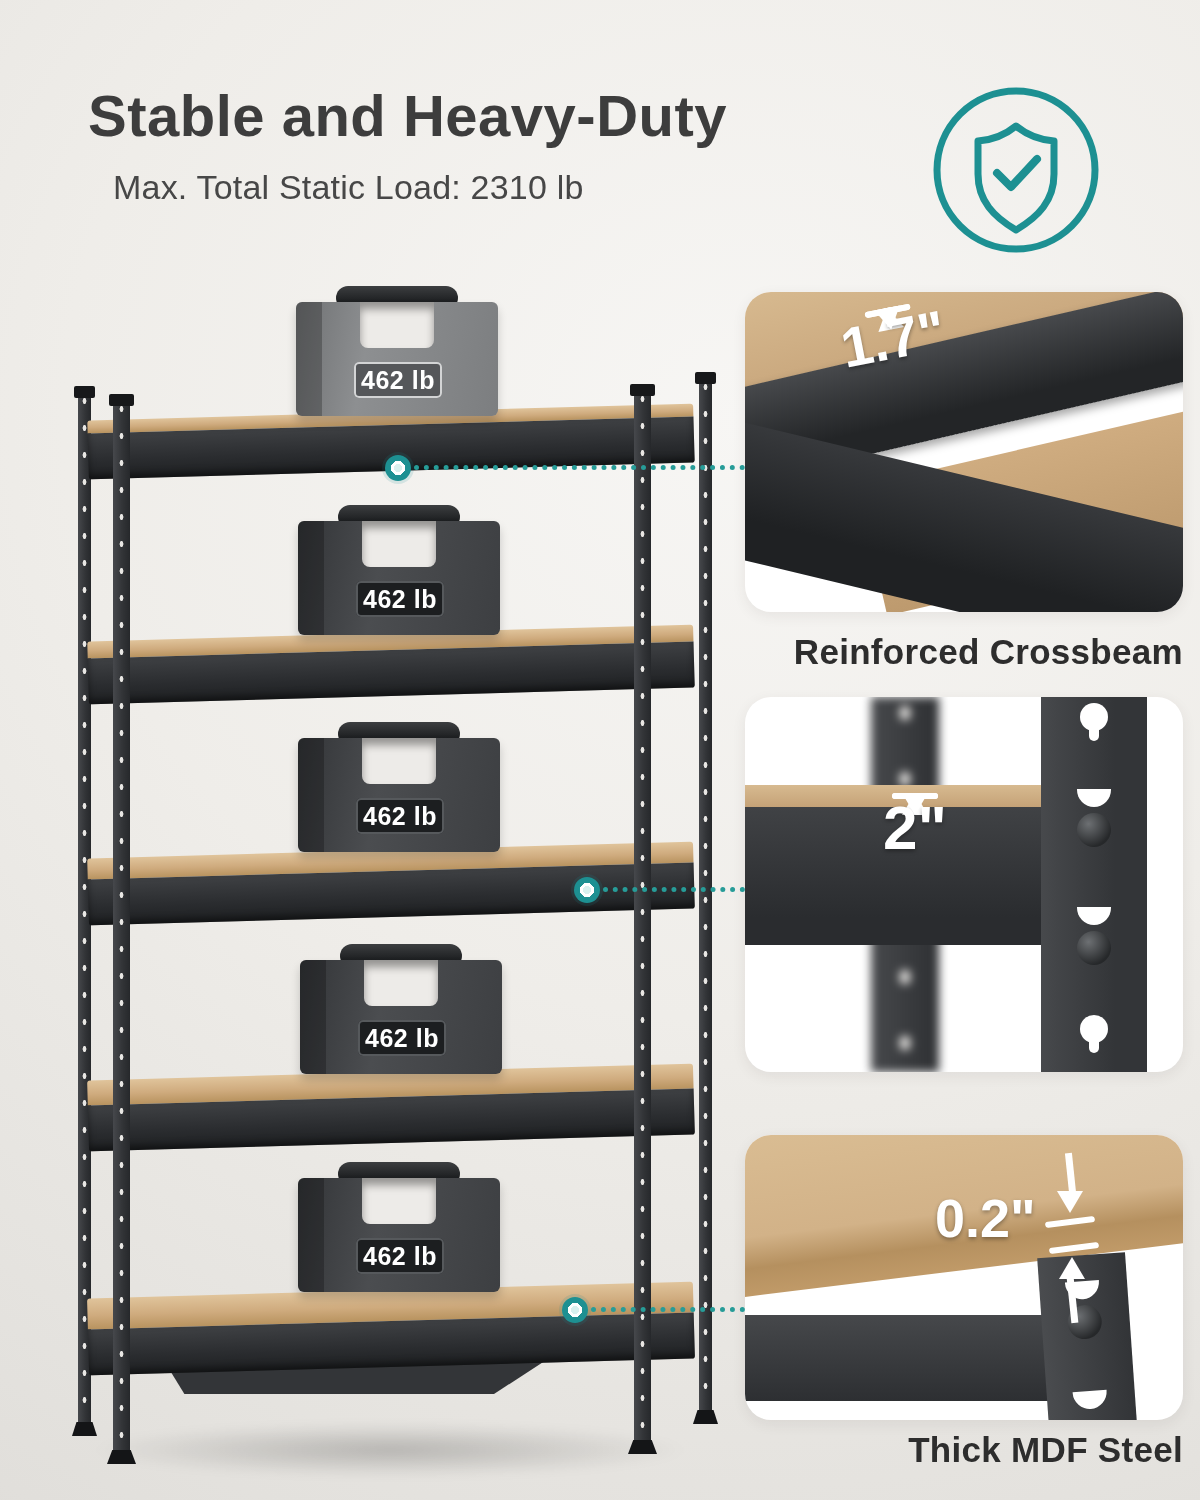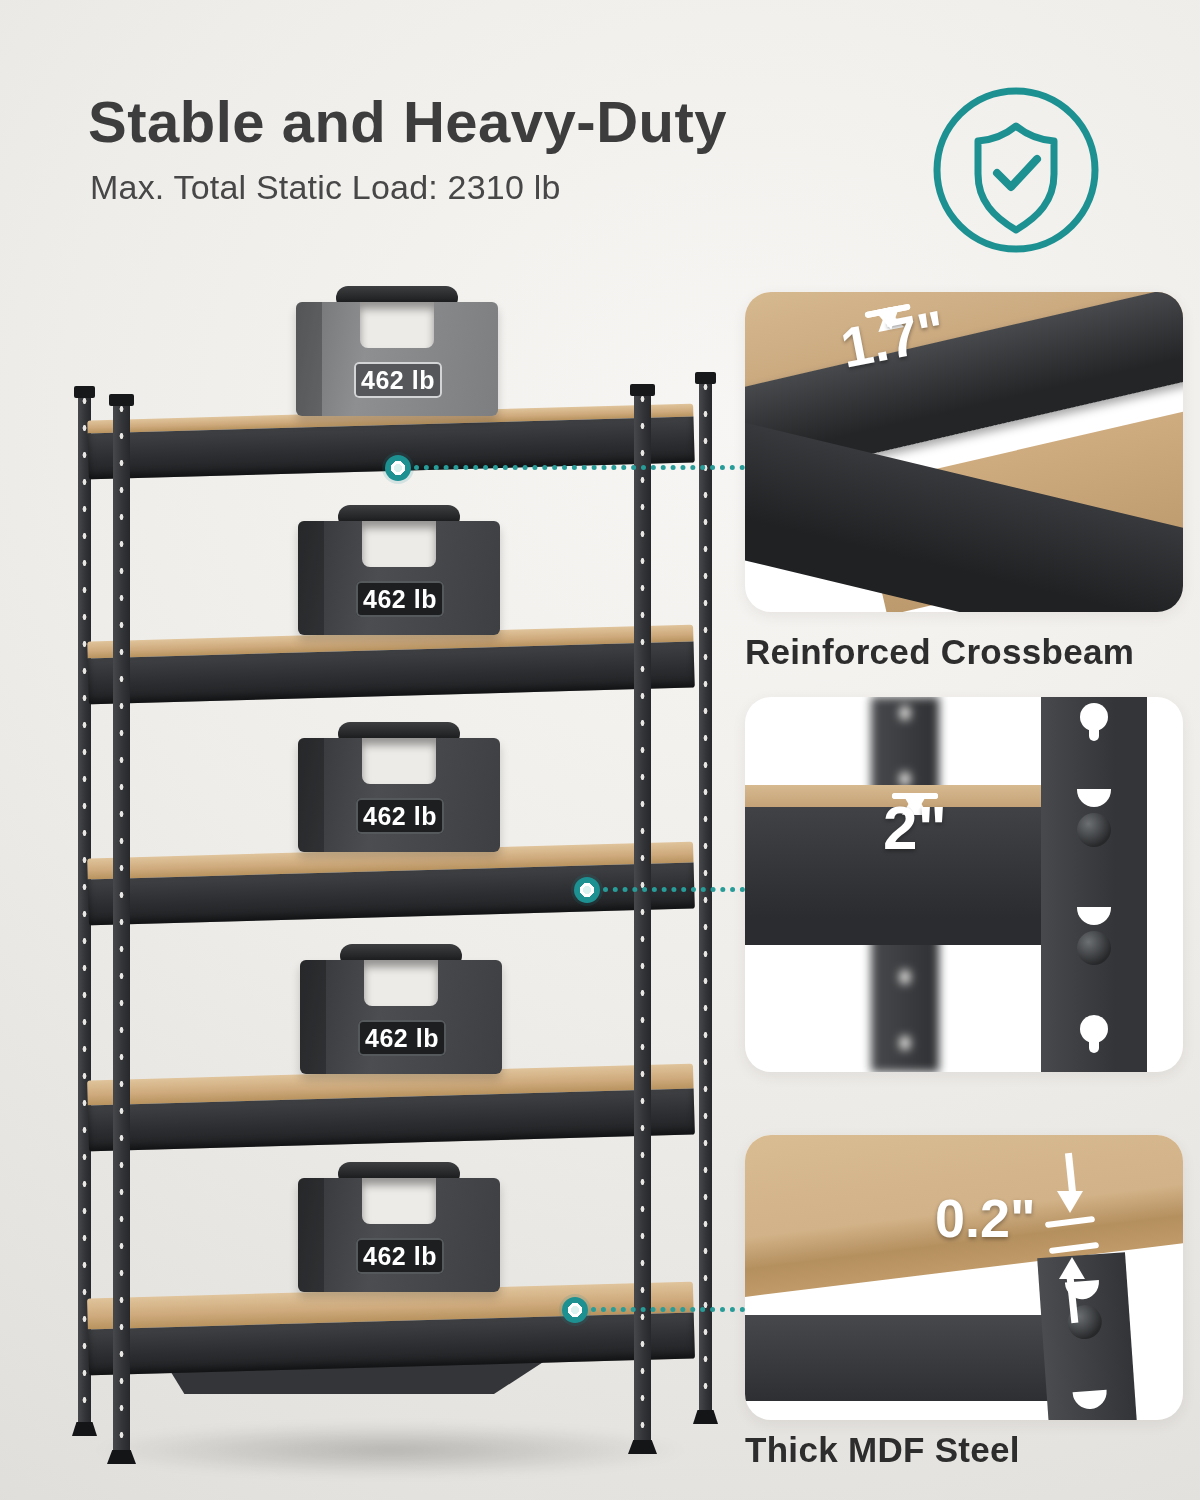--- a/index.html
+++ b/index.html
@@ -2,23 +2,23 @@
 <html><head>
 <meta charset="utf-8">
 <style>
   html,body{margin:0;padding:0;background:#cfcdca;}
   .canvas{
     position:relative;width:1200px;height:1500px;overflow:hidden;
     font-family:"Liberation Sans",sans-serif;
     background:radial-gradient(135% 95% at 62% 28%, #f7f6f4 0%, #efede9 42%, #e4e2de 78%, #dddbd7 100%);
   }
   
-  .title{position:absolute;left:88px;top:88px;font-size:58px;font-weight:bold;color:#3d3d3d;letter-spacing:.5px;}
+  .title{position:absolute;left:88px;top:82px;font-size:58px;font-weight:bold;color:#3d3d3d;letter-spacing:.5px;}
   .sub{position:absolute;left:90px;font-size:34px;color:#474747;letter-spacing:.2px;}
-  .sub1{top:168px;} .sub2{top:214px;}
+  .sub1{top:168px;margin-left:23px;} .sub2{top:214px;}
   .badge{position:absolute;left:930px;top:84px;width:172px;height:172px;}
   
   .post{position:absolute;background:linear-gradient(90deg,#46484c 0%,#323437 55%,#26282b 100%);border-radius:2px;}
   .post.slots{
     background-image:radial-gradient(ellipse 3.4px 5px at 50% 9px, rgba(242,240,237,.95) 0 55%, transparent 62%),
       linear-gradient(90deg,#46484c 0%,#323437 55%,#26282b 100%);
     background-size:100% 27px,100% 100%;
   }
   .cap{position:absolute;height:12px;background:#17181a;border-radius:2px;}
   .foot{position:absolute;height:14px;background:#141517;clip-path:polygon(18% 0,82% 0,100% 100%,0 100%);}
@@ -48,21 +48,21 @@
   .w-dark  .w-label{background:#1c1e20;box-shadow:inset 0 0 0 2px #56595c;}
   
   .c-dot{position:absolute;width:26px;height:26px;border-radius:50%;z-index:30;
         background:radial-gradient(circle at 50% 50%, #d9f1ef 0 4px, #ffffff 4px 7px, #1d9092 7px 100%);
         box-shadow:0 0 0 3px rgba(29,144,146,.14);}
   .c-line{position:absolute;height:0;border-top:5px dotted #279c98;z-index:29;}
   
   .card{position:absolute;left:745px;width:438px;background:#ffffff;border-radius:26px;overflow:hidden;
         box-shadow:0 4px 14px rgba(60,55,45,.08);}
   .card *{position:absolute;}
-  .caption{position:absolute;left:745px;width:438px;text-align:left;
+  .caption{position:absolute;left:745px;width:438px;text-align:right;
         font-size:35px;font-weight:bold;color:#2d2d2d;letter-spacing:.3px;}
   
   .c1-mdf1{left:-60px;top:-98px;width:650px;height:172px;transform:rotate(-13deg);
         background:linear-gradient(180deg,#dcc096 0%,#c5a278 100%);}
   .c1-beam1{left:-72px;top:34px;width:680px;height:94px;transform:rotate(-13deg);
         background:linear-gradient(180deg,#47494c 0%,#232527 75%);box-shadow:0 5px 10px rgba(0,0,0,.35);}
   .c1-mdf2{left:120px;top:128px;width:580px;height:132px;transform:rotate(-13deg);
         background:linear-gradient(180deg,#cfac80 0%,#bd9a6e 100%);}
   .c1-beam2{left:-96px;top:196px;width:720px;height:134px;transform:rotate(13.5deg);
         background:linear-gradient(180deg,#37393c 0%,#1f2123 70%);}

